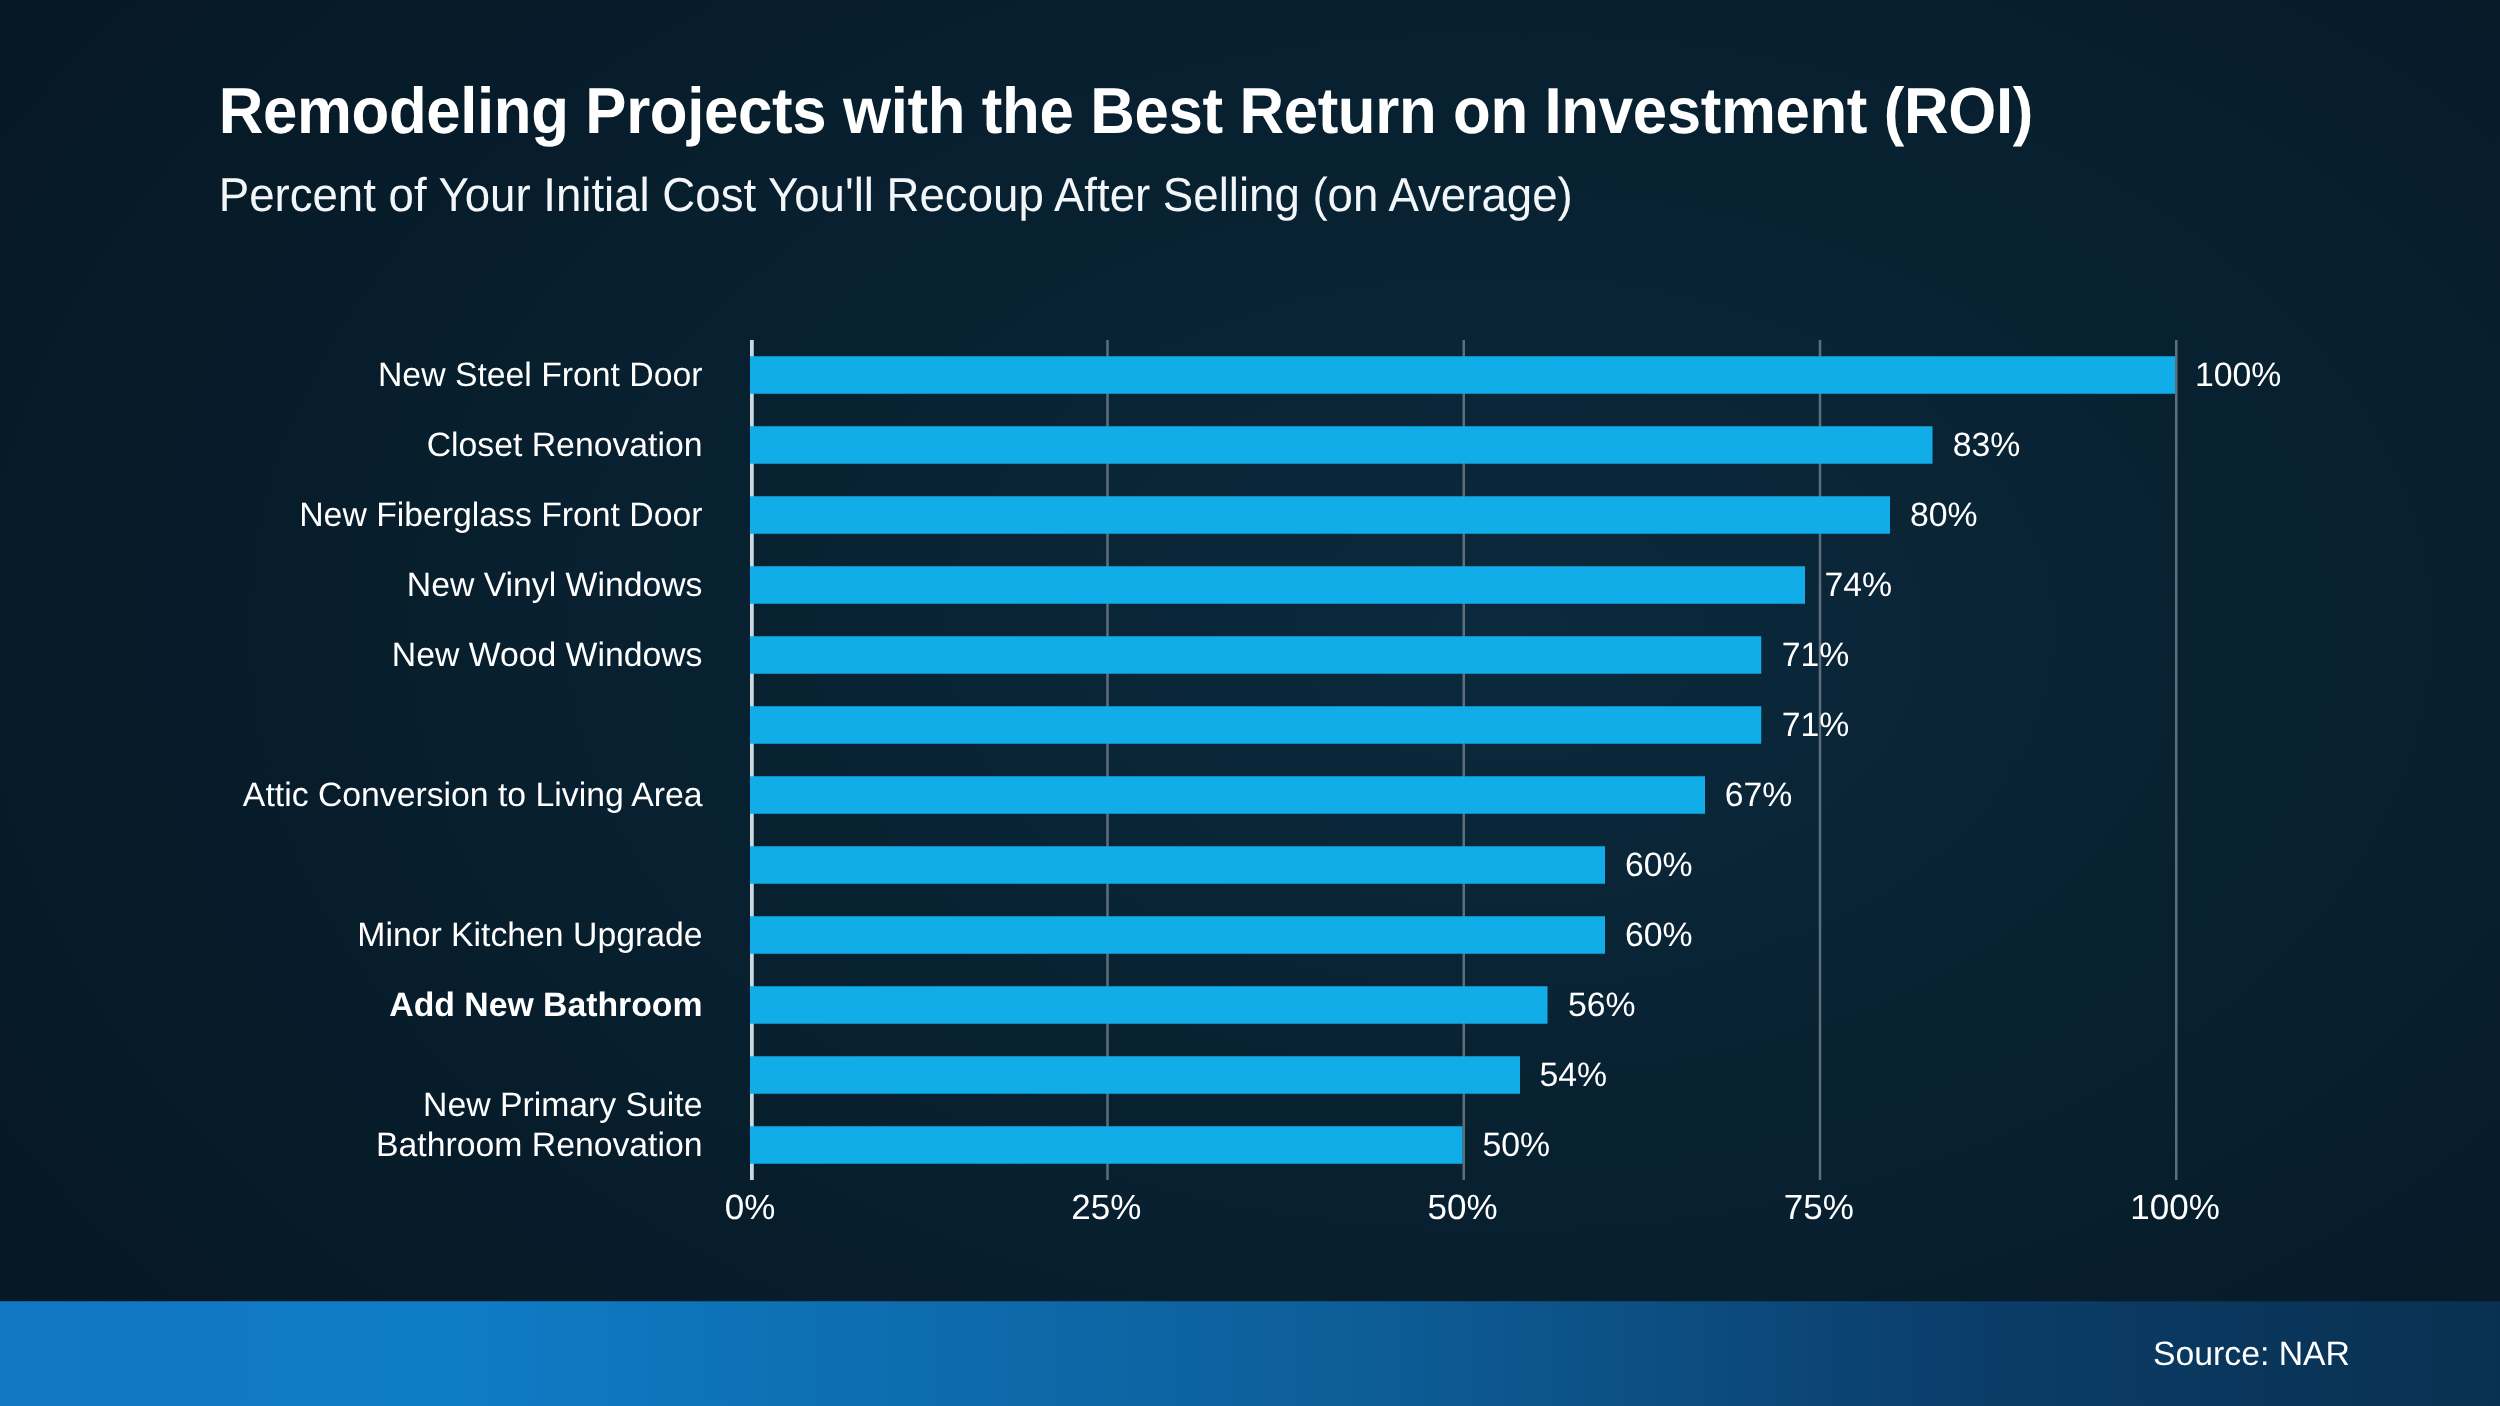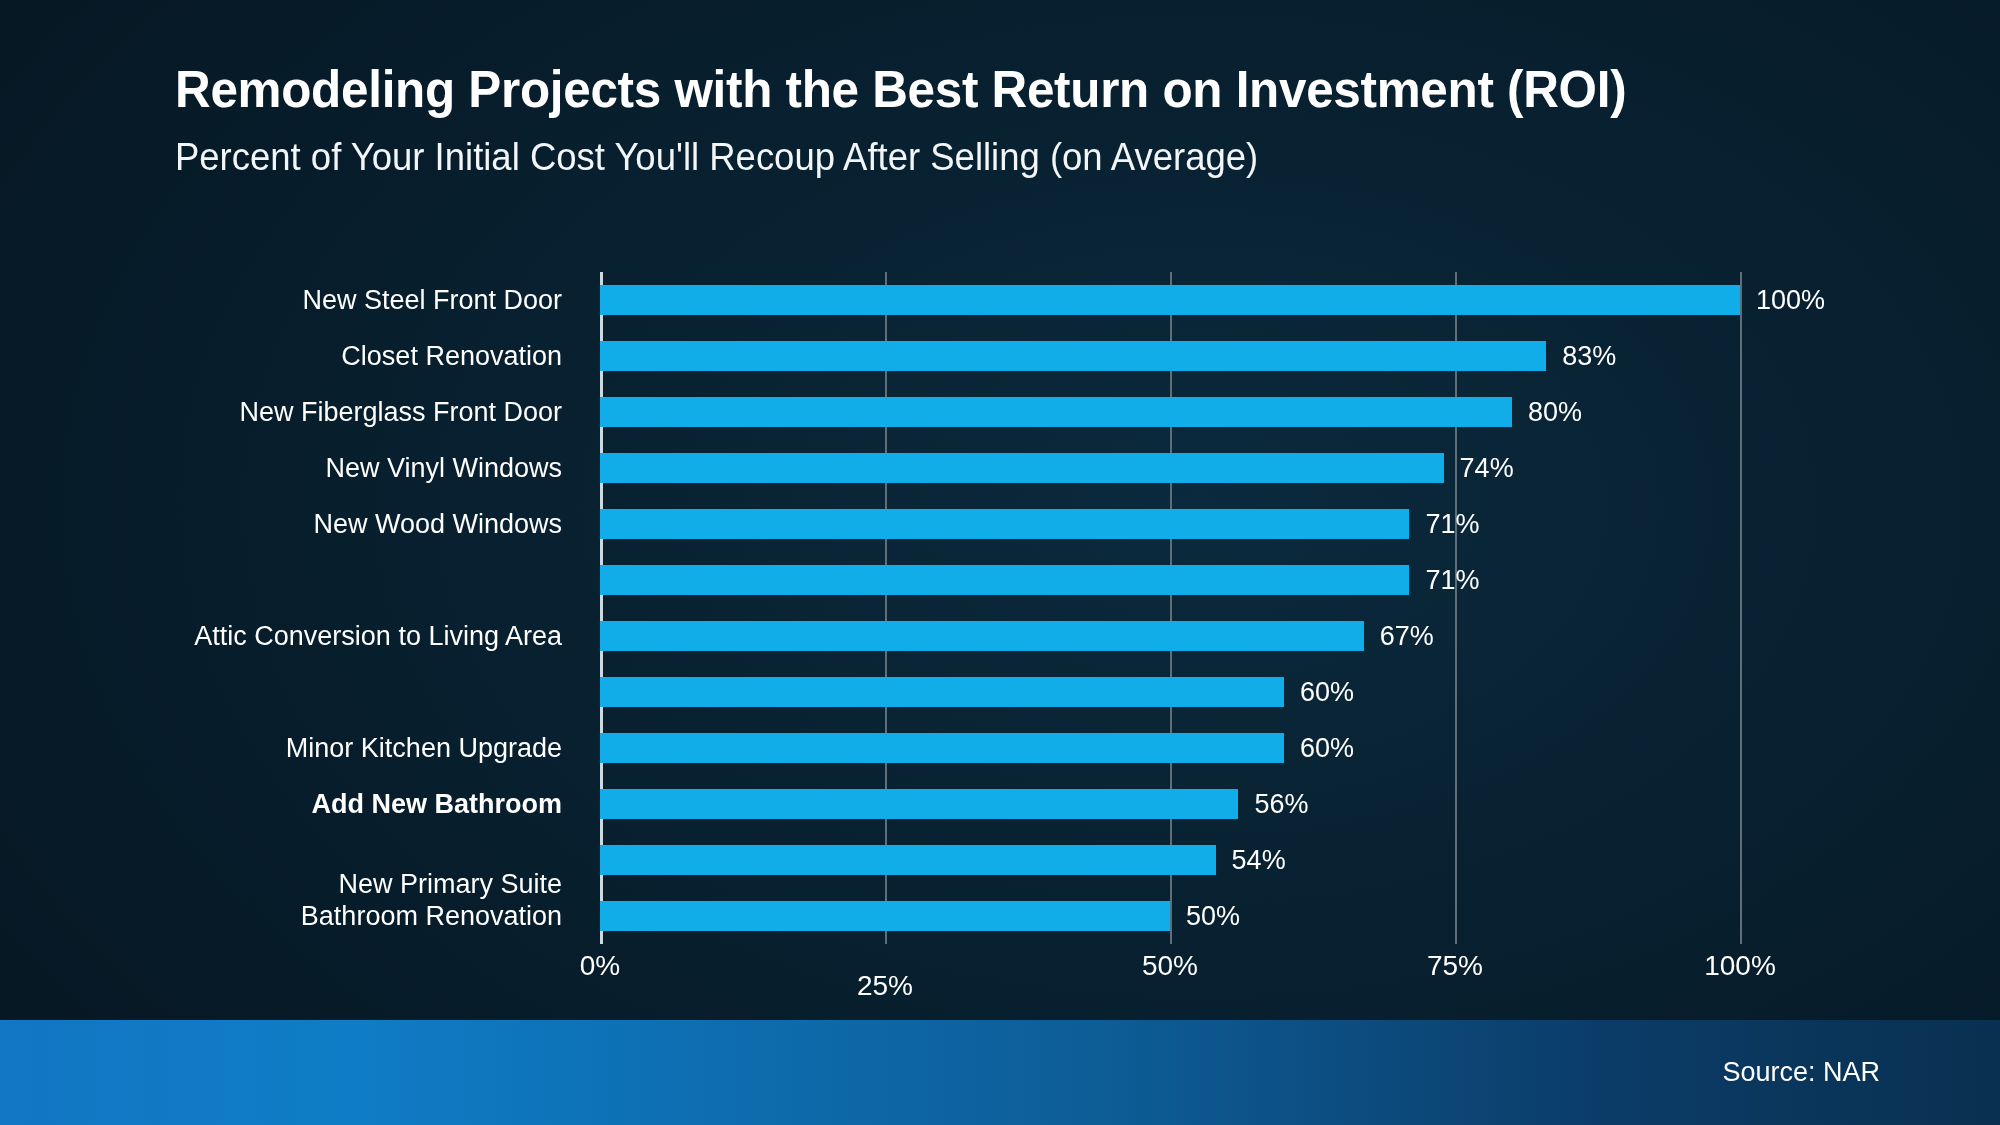--- a/index.html
+++ b/index.html
@@ -131,21 +131,21 @@
     white-space: nowrap;
     transform: translateX(-50%);
   }
 
   
   #footer-bar {
     position: absolute;
     left: 0;
     bottom: 0;
     width: 2000px;
-    height: 105px;
+    height: 84px;
     background: linear-gradient(to right, #1277c4 0%, #0e7cc6 18%, #0d5d97 55%, #0b3c68 80%, #093050 100%);
     display: flex;
     align-items: center;
     justify-content: flex-end;
   }
   #source-text {
     color: #ffffff;
     font-size: 27px;
     margin-right: 120px;
     white-space: nowrap;
@@ -200,21 +200,21 @@
         <div class="bar-value" style="left: 700px; top: 476px;">60%</div>
         <div class="bar" style="left: 0px; top: 532px; width: 638.4px; background: rgb(17, 173, 233);"></div>
         <div class="bar-value" style="left: 654.4px; top: 532px;">56%</div>
         <div class="bar" style="left: 0px; top: 588px; width: 615.6px; background: rgb(17, 173, 233);"></div>
         <div class="bar-value" style="left: 631.6px; top: 588px;">54%</div>
         <div class="bar" style="left: 0px; top: 644px; width: 570px; background: rgb(17, 173, 233);"></div>
         <div class="bar-value" style="left: 586px; top: 644px;">50%</div>
       </div>
     <div id="x-ticks">
         <div class="x-tick" style="left: 0px;">0%</div>
-        <div class="x-tick" style="left: 285px; margin-top: 20px;">25%</div>
+        <div class="x-tick" style="left: 285px;">25%</div>
         <div class="x-tick" style="left: 570px;">50%</div>
         <div class="x-tick" style="left: 855px;">75%</div>
         <div class="x-tick" style="left: 1140px;">100%</div>
       </div>
   </div>
 
   <div id="footer-bar">
     <div id="source-text">Source: NAR</div>
   </div>
 

